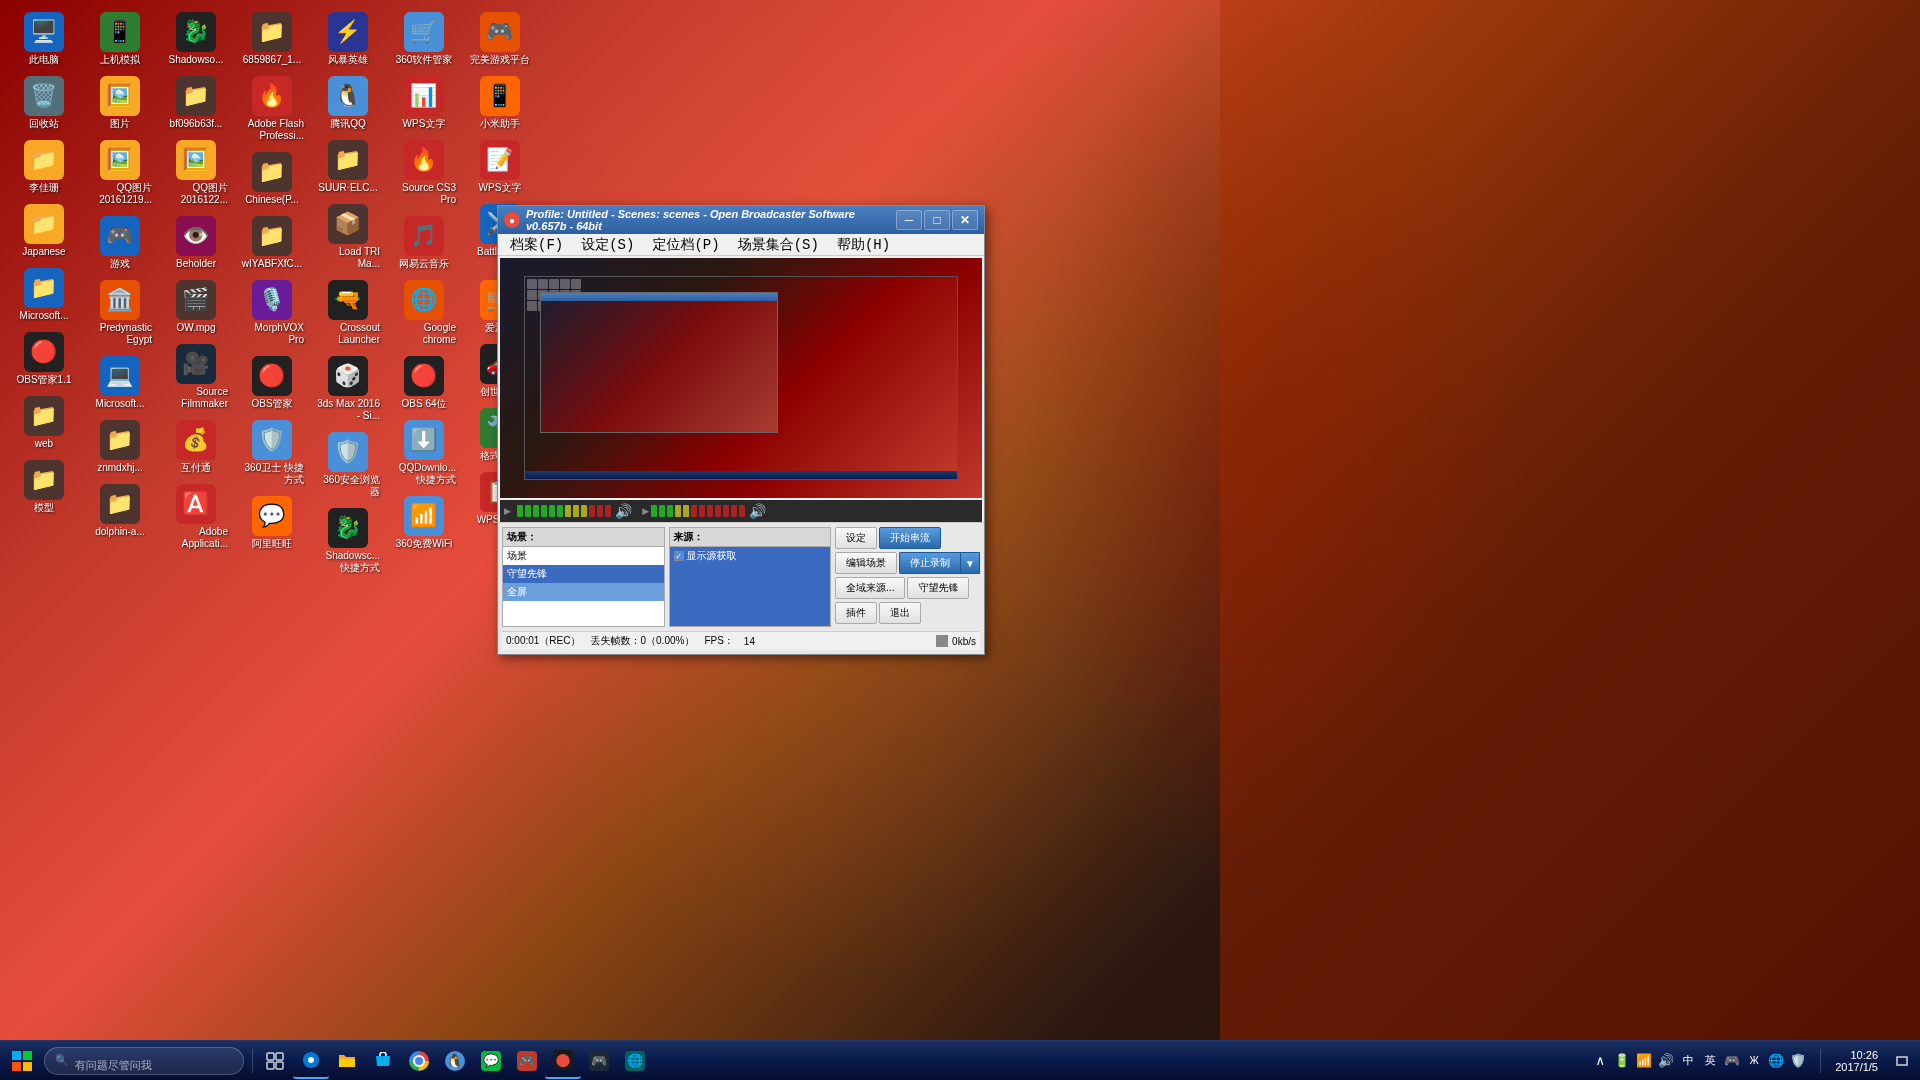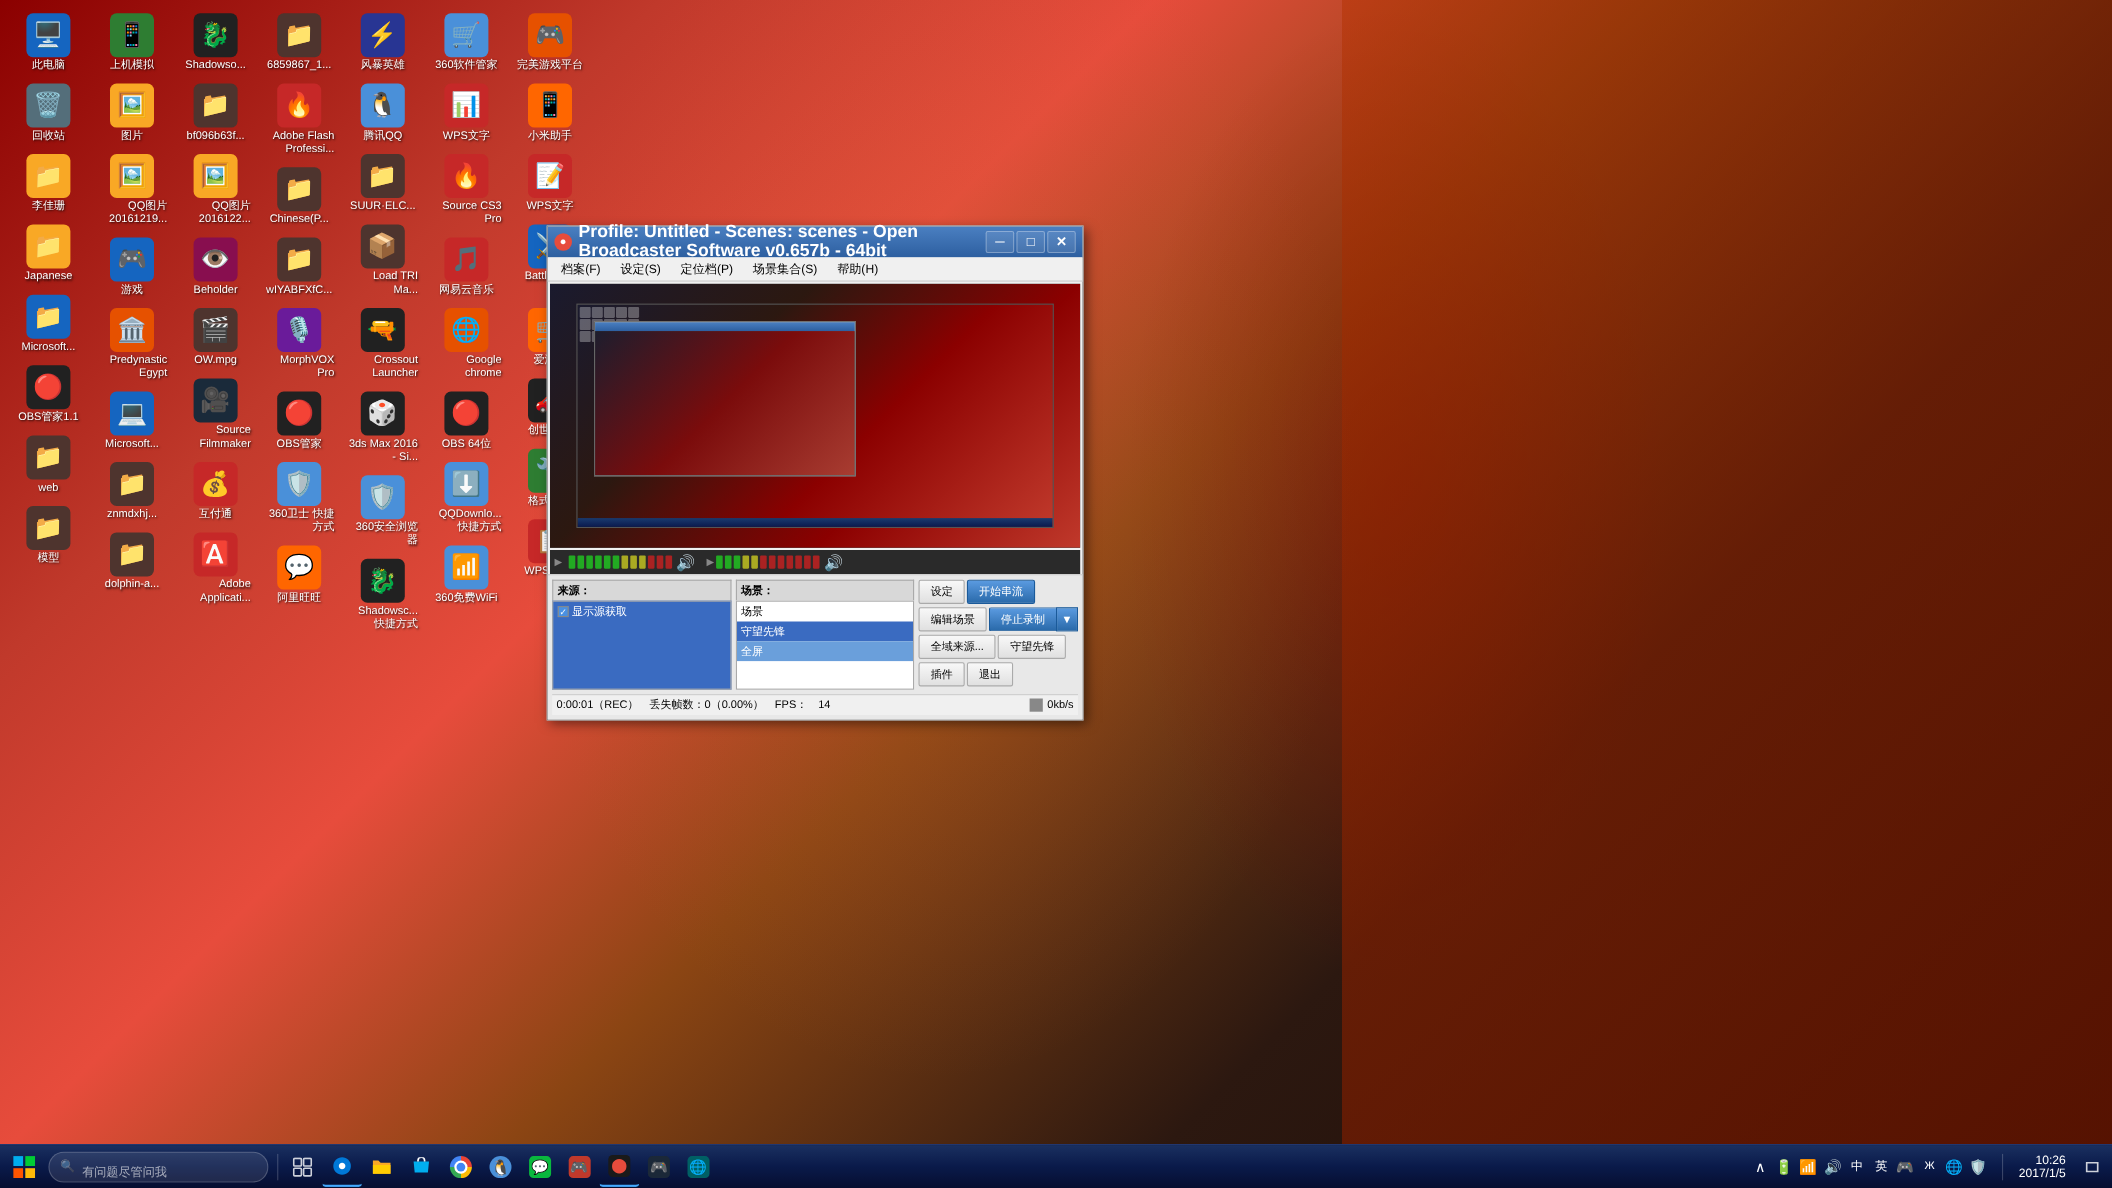--- a/index.html
+++ b/index.html
@@ -113,21 +113,22 @@
       border-radius: 50%;
       margin-right: 6px;
       display: flex;
       align-items: center;
       justify-content: center;
       font-size: 10px;
     }
 
     .obs-title-text {
       flex: 1;
-      font-size: 16px;
+      font-size: 11px;
+      font-style: italic;
     }
 
     .obs-window-controls {
       display: flex;
       gap: 2px;
     }
 
     .win-btn {
       width: 26px;
       height: 20px;
@@ -147,23 +148,24 @@
       height: 22px;
       display: flex;
       align-items: center;
       padding: 0 4px;
       border-bottom: 1px solid #ccc;
       gap: 2px;
     }
 
     .obs-menu-item {
       padding: 14px 8px;
-      font-size: 11px;
+      font-size: 14px;
       cursor: pointer;
       border-radius: 2px;
+      font-family: Liberation Mono, monospace;
     }
 
     .obs-preview {
       flex: 1;
       background: #2a2a2a;
       margin: 2px;
       position: relative;
       overflow: hidden;
     }
 
@@ -828,35 +830,35 @@
       <div class="volume-bar" style="background:#a22;"></div>
       <div class="volume-bar" style="background:#a22;"></div>
       <div style="color:white;font-size:14px;margin-left:2px;">🔊</div>
     </div>
 
     <div class="obs-bottom">
 
       <div class="obs-scenes-sources">
 
         <div class="obs-panel">
+          <div class="obs-panel-header">场景：</div>
+          <div class="obs-panel-list">
+            <div class="obs-list-item">场景</div>
+            <div class="obs-list-item selected">守望先锋</div>
+            <div class="obs-list-item selected2">全屏</div>
+          </div>
+        </div>
+
+        <div class="obs-panel">
           <div class="obs-panel-header">来源：</div>
           <div class="obs-panel-list" style="background:#3a6bc1;">
             <div class="obs-source-item">
               <div class="obs-checkbox">✓</div>
               <span style="color:white;font-size:10px;">显示源获取</span>
             </div>
-          </div>
-        </div>
-
-        <div class="obs-panel">
-          <div class="obs-panel-header">场景：</div>
-          <div class="obs-panel-list">
-            <div class="obs-list-item">场景</div>
-            <div class="obs-list-item selected">守望先锋</div>
-            <div class="obs-list-item selected2">全屏</div>
           </div>
         </div>
 
         <div class="obs-right-btns">
           <div class="obs-inline-buttons">
             <button class="obs-btn">设定</button>
             <button class="obs-btn obs-btn-primary">开始串流</button>
           </div>
           <div class="obs-inline-buttons">
             <button class="obs-btn">编辑场景</button>

